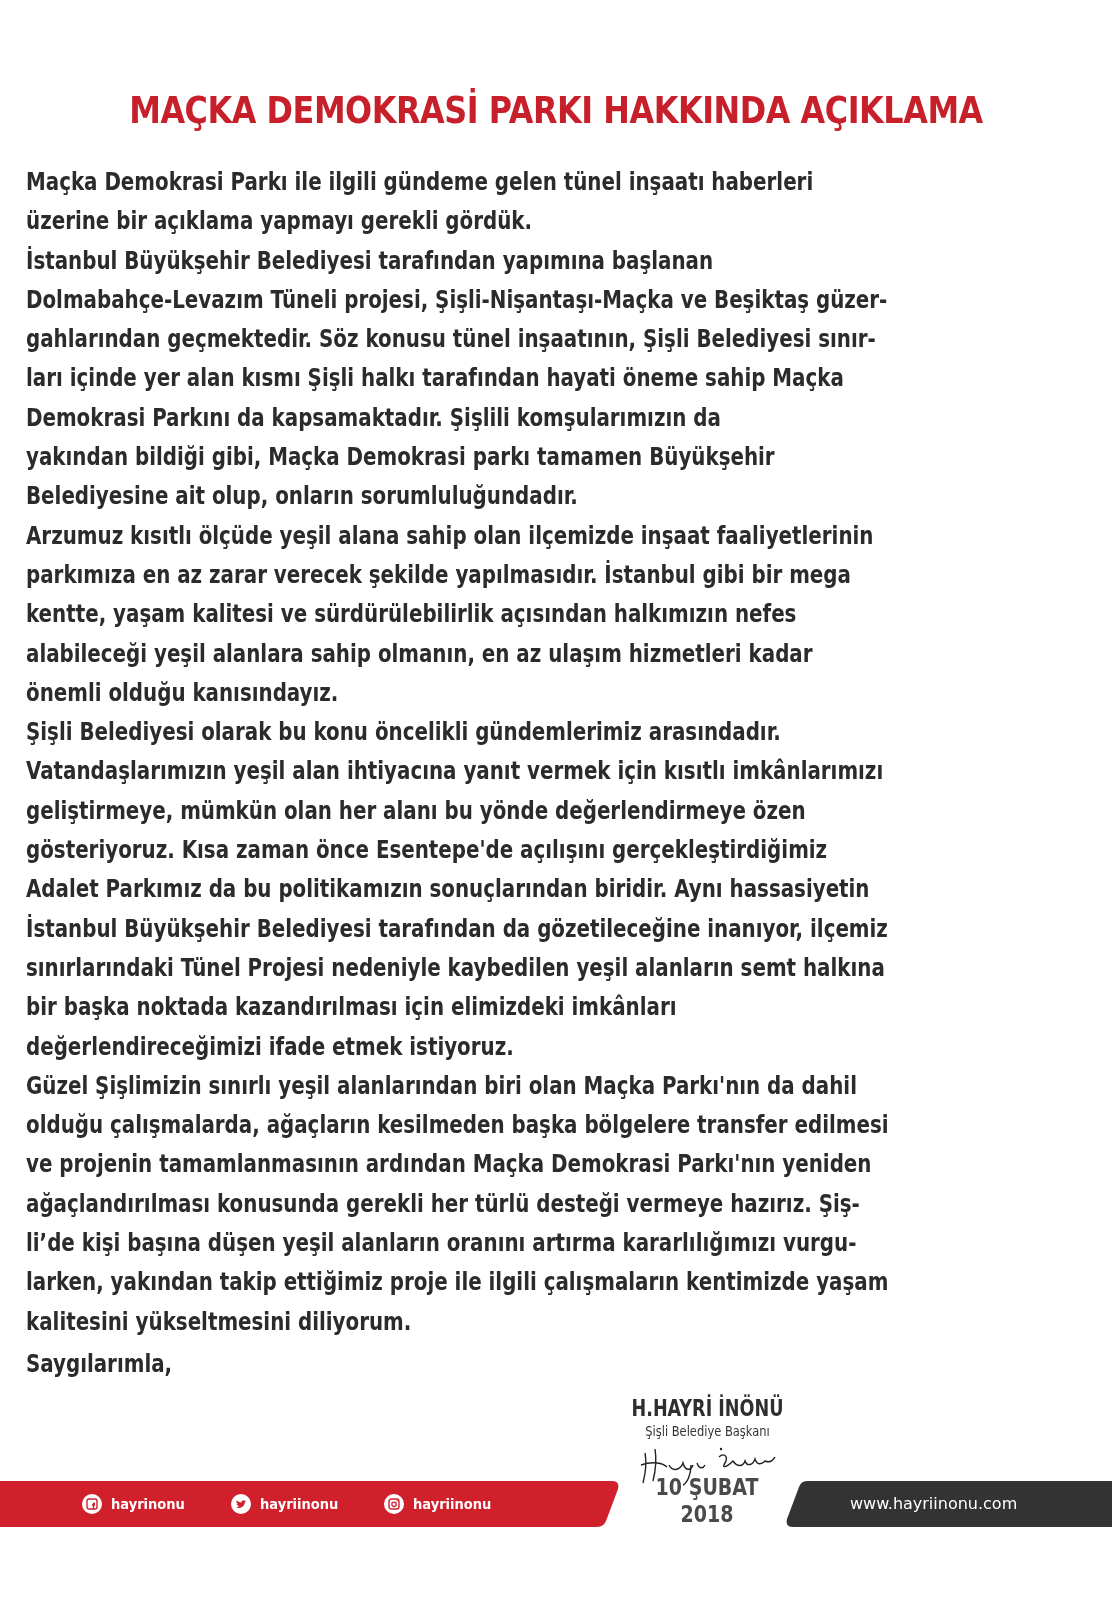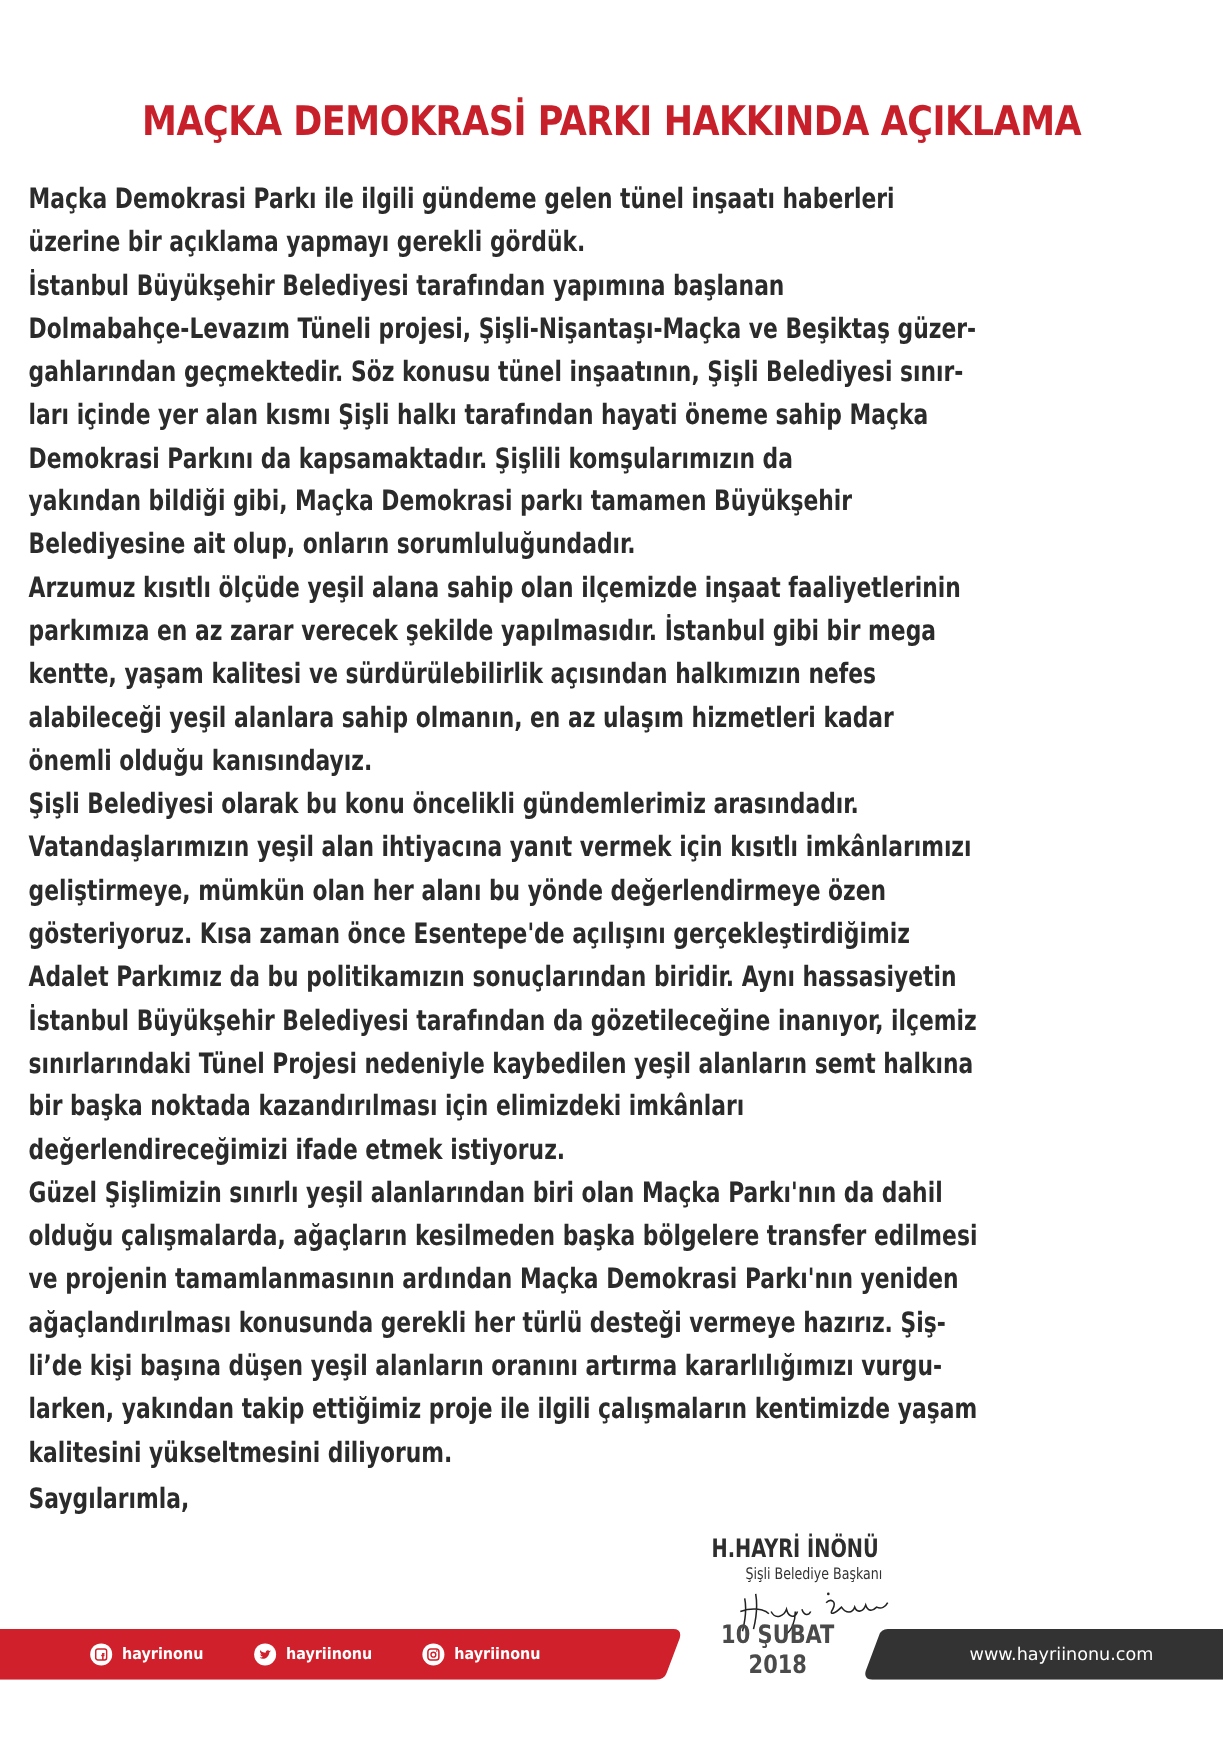--- a/index.html
+++ b/index.html
@@ -6,36 +6,36 @@
   body { width: 1112px; height: 1600px; position: relative; overflow: hidden;
          font-family: "DejaVu Sans Condensed", "DejaVu Sans", sans-serif; }
   .title { position: absolute; left: 0; width: 1112px; top: 64px; text-align: center;
            color: #c8202b; font-weight: bold; font-size: 37px; letter-spacing: -0.5px;
            font-family: "DejaVu Sans", sans-serif; transform: scaleX(0.86); transform-origin: center; }
   .body { position: absolute; left: 26px; top: 162px; width: 1070px; }
   .line { height: 39.3px; line-height: 39.3px; font-size: 25.5px; font-weight: bold;
           color: #2b2b2b; white-space: nowrap; transform: scaleX(0.865); transform-origin: left center; }
   .closing { position: absolute; left: 26px; top: 1348px; font-size: 25.5px; font-weight: bold;
              color: #2b2b2b; transform: scaleX(0.865); transform-origin: left center; }
-  .sig { position: absolute; left: 600px; top: 1395px; width: 215px; text-align: right; }
+  .sig { position: absolute; left: 600px; top: 1395px; width: 215px; text-align: center; }
   .sig-name { font-size: 23px; font-weight: bold; color: #2e2e2e; transform: scaleX(0.85); }
   .sig-role { font-size: 14.5px; color: #333; margin-top: 2px; transform: scaleX(0.88); }
   .sig-mark { margin-top: 4px; height: 44px; }
   .date { position: absolute; left: 612px; top: 1474px; width: 190px; text-align: center;
           font-weight: bold; color: #4a4a4a; font-size: 23px; line-height: 27px;
           transform: scaleX(0.92); }
   .red-bar { position: absolute; left: 0; top: 1481px; width: 620px; height: 46px; }
   .dark-bar { position: absolute; left: 785px; top: 1481px; width: 327px; height: 46px; }
   .social { position: absolute; top: 1481px; height: 46px; display: flex; align-items: center;
             color: #fff; font-size: 14.5px; font-weight: bold; }
   .social .ico { width: 20px; height: 20px; border-radius: 50%; background: #fff;
                  display: inline-flex; align-items: center; justify-content: center;
                  margin-right: 9px; }
   .website { position: absolute; left: 850px; top: 1481px; width: 230px; height: 46px;
-             line-height: 46px; text-align: center; color: #fff; font-size: 16px;
+             line-height: 46px; color: #fff; font-size: 16px;
              font-family: "DejaVu Sans", sans-serif; }
 </style>
 </head>
 <body>
 
 <h1 class="title">MAÇKA DEMOKRASİ PARKI HAKKINDA AÇIKLAMA</h1>
 
 <div class="body">
   <div class="line">Maçka Demokrasi Parkı ile ilgili gündeme gelen tünel inşaatı haberleri</div>
   <div class="line">üzerine bir açıklama yapmayı gerekli gördük.</div>

